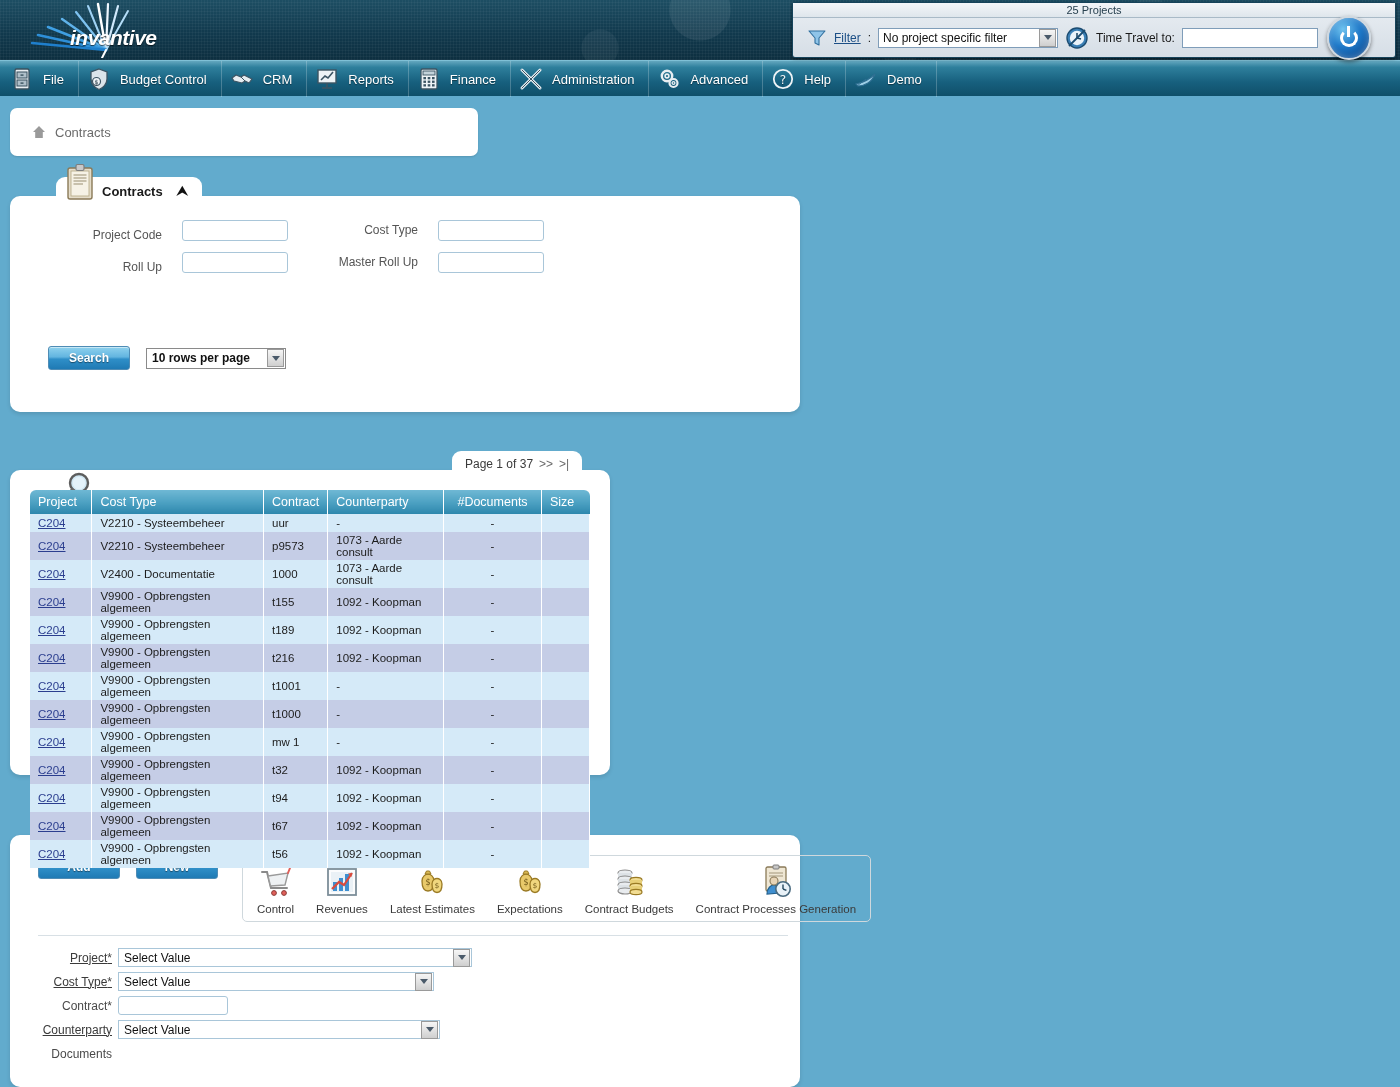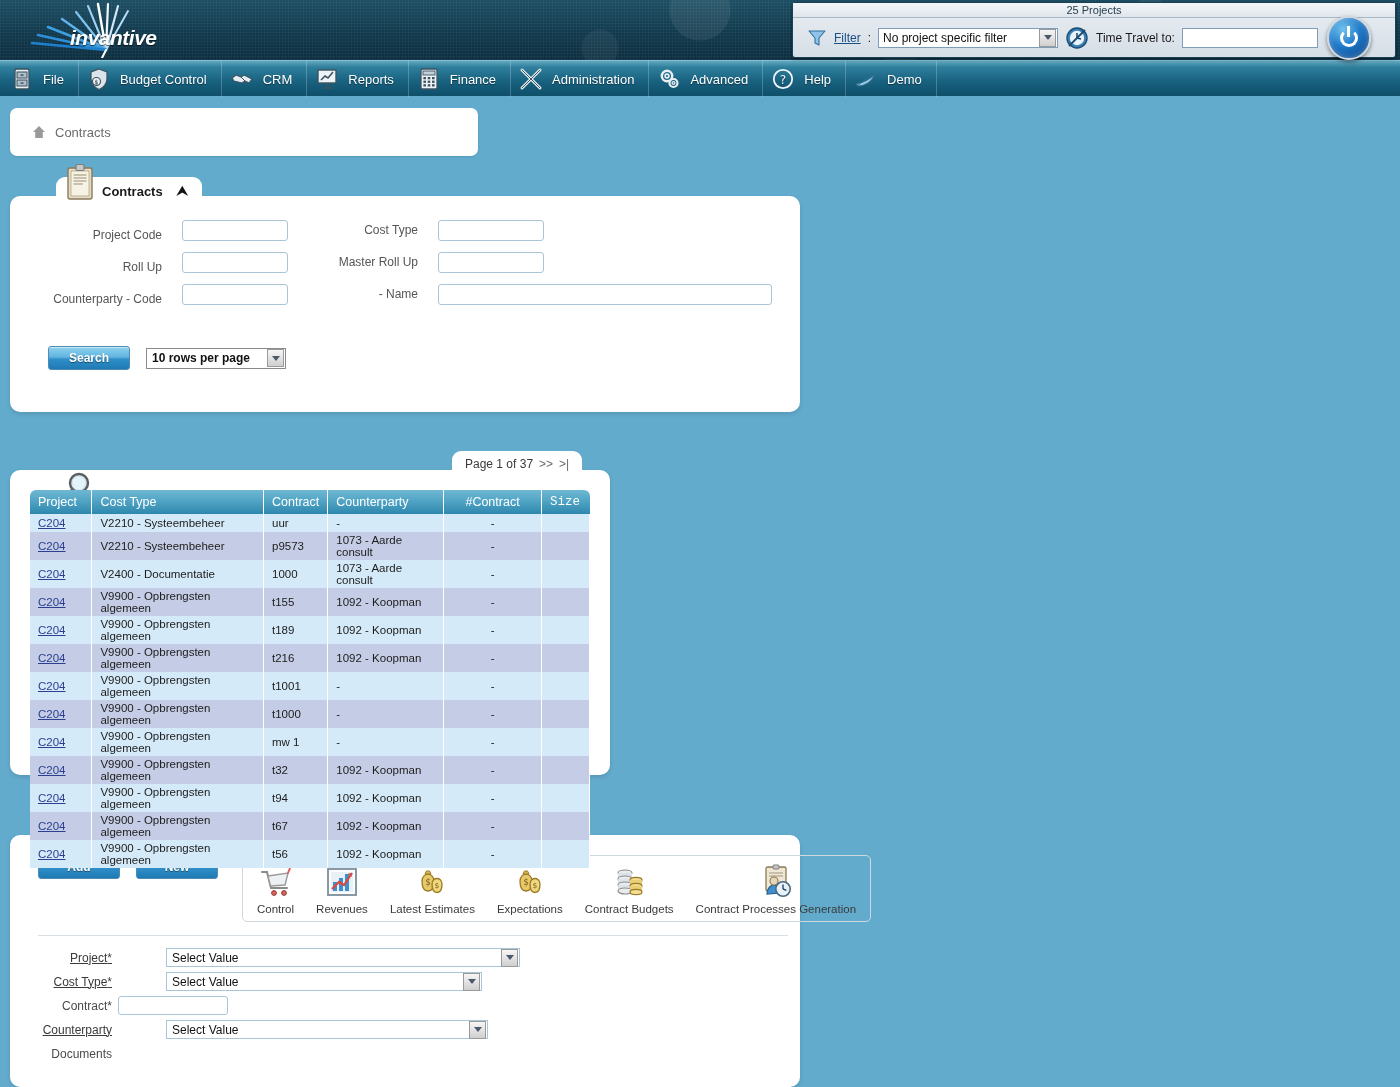--- a/index.html
+++ b/index.html
@@ -191,21 +191,21 @@
     border-collapse:collapse; z-index:4;
     font-size:11.5px;
   }
   .rtable th{
     background:linear-gradient(to bottom,#6fb8d4 0%, #4ea2c3 50%, #2d87ad 100%);
     color:#fff; font-weight:normal; font-size:12.5px;
     text-align:left; padding:3px 8px; height:24px;
     border-right:1px solid #fff;
   }
   .rtable th.first{ border-radius:6px 0 0 0; }
-  .rtable th.last{ border-radius:0 6px 0 0; border-right:none;font-family:Liberation Mono, monospace; }
+  .rtable th.last{ border-radius:0 6px 0 0; border-right:none; }
   .rtable th.ctr{ text-align:center; }
   .rtable td{
     padding:2px 8px; height:18px; color:#1c1c1c;
     border-right:1px solid #fff;
   }
   .rtable td.ctr{ text-align:center; }
   .rtable tr.odd td{ background:#d5eaf8; }
   .rtable tr.even td{ background:#c5cde6; }
   .rlink{ color:#2b3e8f; text-decoration:underline; cursor:pointer; }
 
@@ -226,21 +226,21 @@
   .divider{ position:absolute; left:28px; top:100px; width:750px; border-top:1px solid #d8e0e5; }
 
   .cgrid{ position:absolute; left:0; top:112px; width:791px; }
   .crow{ display:flex; align-items:center; height:21px; margin-bottom:3px; }
   .clabel{ width:108px; text-align:right; font-size:12px; color:#4a4a4a; padding-right:6px; }
   .clabel.link{ color:#3a3a3a; text-decoration:underline; cursor:pointer; }
   .req{ color:#444; }
   .csel{
     height:19px;background:#fff;border:1px solid #a9c6d9;
     display:flex;align-items:center;justify-content:space-between;
-    font-size:12px;color:#111;padding-left:5px;margin-left:48px;
+    font-size:12px;color:#111;padding-left:5px;
   }
   .ctext{ height:19px;background:#fff;border:1px solid #a9c6d9;border-radius:3px; }
 </style>
 </head>
 <body>
 
 <div class="banner">
   <div class="logo-wrap">
     <svg class="logo-burst" viewBox="0 0 120 56">
       <g stroke-linecap="round">
@@ -420,26 +420,20 @@
     </div>
 
     <div class="frow">
       <div class="flabel c1-lab">Roll Up</div>
       <input class="ftext c1-in" type="text" value="" style="">
       <div class="flabel c2-lab">Master Roll Up</div>
       <input class="ftext c2-in" type="text" value="" style="">
     </div>
 
 
-    <div class="frow">
-      <div class="flabel c1-lab">Counterparty - Code</div>
-      <input class="ftext c1-in" type="text" value="" style="">
-      <div class="flabel c2-lab">- Name</div>
-      <input class="ftext c2-in wide" type="text" value="" style="">
-    </div>
   </div>
 
   <div class="searchbar">
     <div class="btn-blue">Search</div>
     <div class="rows-sel">
       <span>10 rows per page</span>
       <span class="sel-arrow">
           <i></i>
         </span>
     </div>
@@ -464,21 +458,21 @@
 
 <div class="panel" id="results-panel"></div>
 
 <table class="rtable">
   <thead>
     <tr>
       <th class="first" style="width:62px">Project</th>
       <th style="width:172px">Cost Type</th>
       <th style="width:64px">Contract</th>
       <th style="width:116px">Counterparty</th>
-      <th class="ctr" style="width:98px">#Contract</th>
+      <th class="ctr" style="width:98px">#Documents</th>
       <th class="last" style="width:48px">Size</th>
     </tr>
   </thead>
   <tbody id="results-body">
       <tr class="odd">
         <td><span class="rlink">C204</span></td>
         <td>V2210 - Systeembeheer</td>
         <td>uur</td>
         <td>-</td>
         <td class="ctr">-</td>

